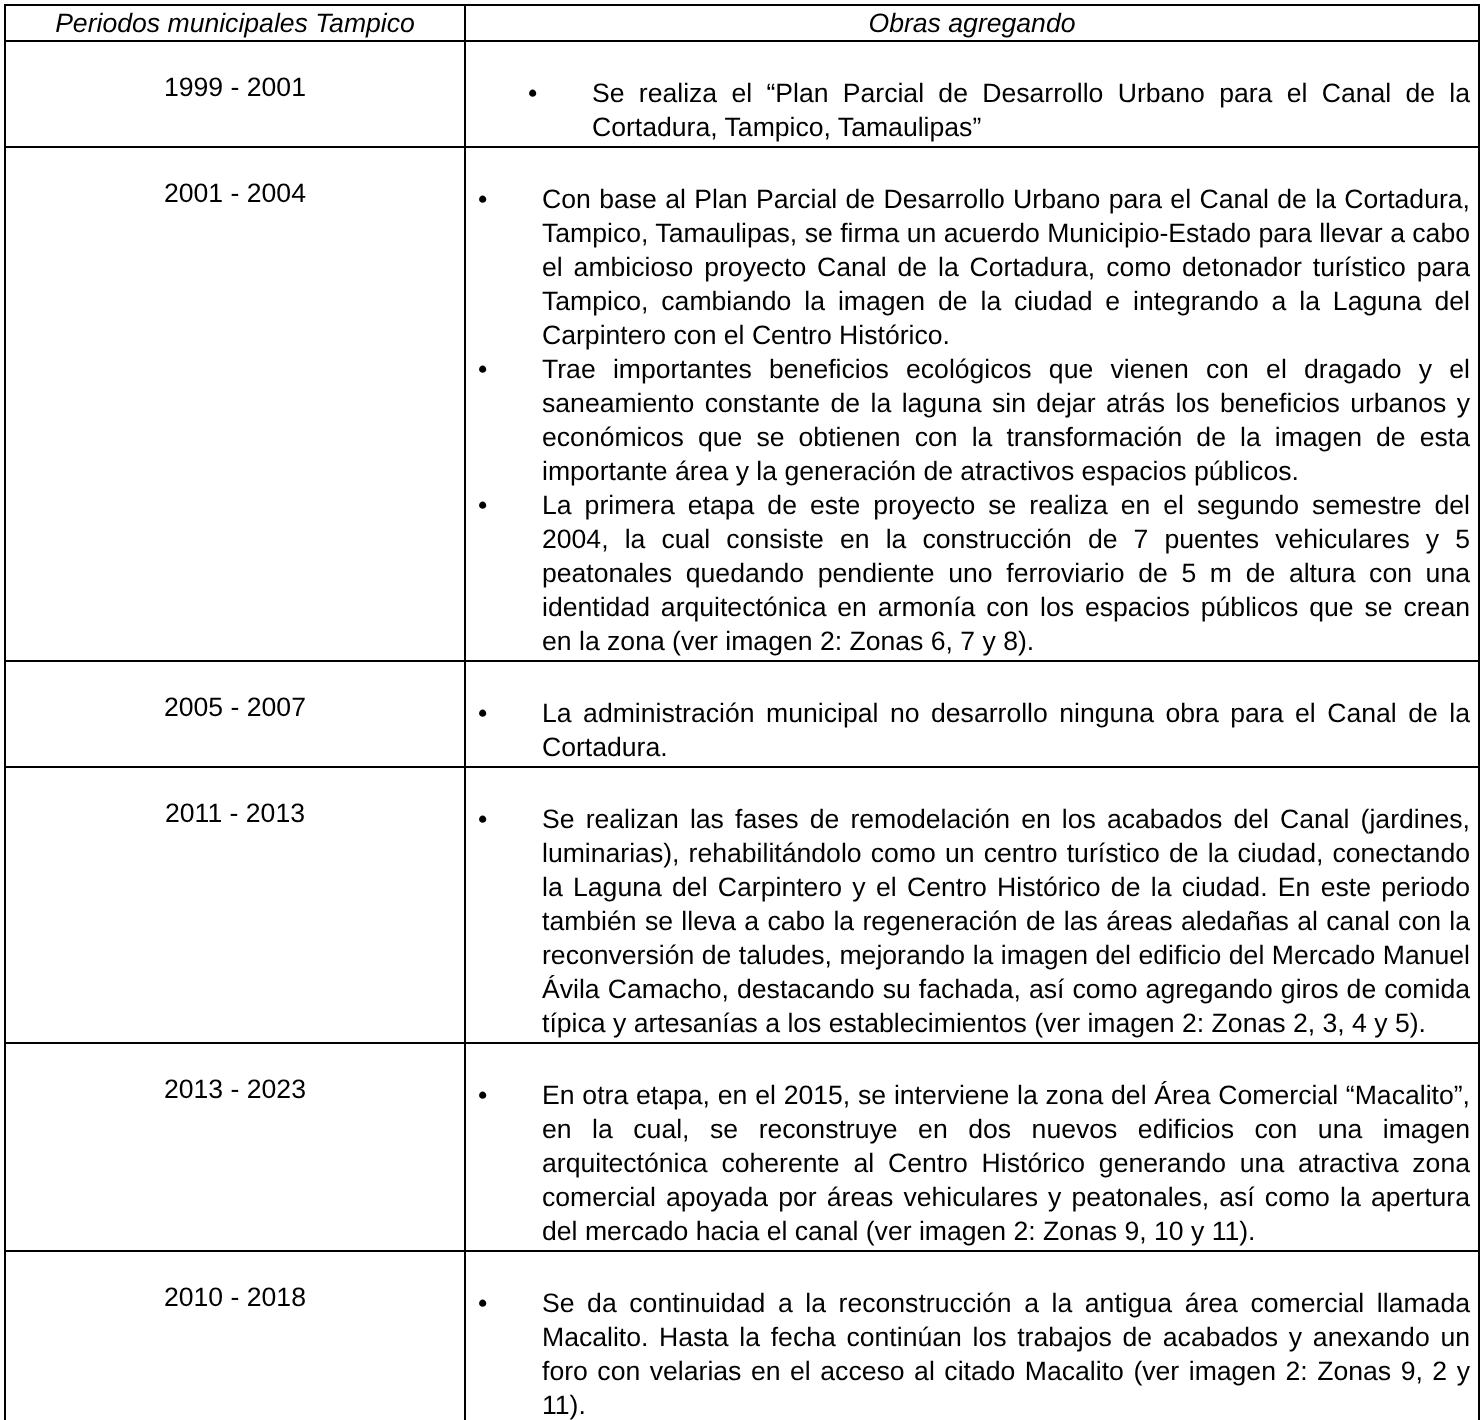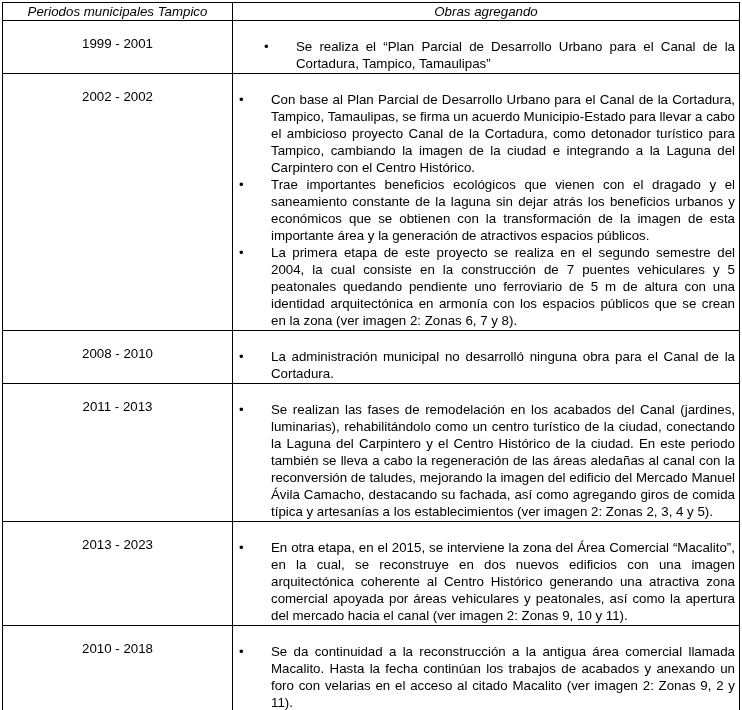--- a/index.html
+++ b/index.html
@@ -85,34 +85,34 @@
     <tbody>
         <tr>
           <td class="period-cell">1999 - 2001</td>
           <td class="obras-cell first-row">
             <ul class="bullet-list">
               <li>Se realiza el “Plan Parcial de Desarrollo Urbano para el Canal de la Cortadura, Tampico, Tamaulipas”</li>
             </ul>
           </td>
         </tr>
         <tr>
-          <td class="period-cell">2002 - 2002</td>
+          <td class="period-cell">2001 - 2004</td>
           <td class="obras-cell">
             <ul class="bullet-list">
               <li>Con base al Plan Parcial de Desarrollo Urbano para el Canal de la Cortadura, Tampico, Tamaulipas, se firma un acuerdo Municipio-Estado para llevar a cabo el ambicioso proyecto Canal de la Cortadura, como detonador turístico para Tampico, cambiando la imagen de la ciudad e integrando a la Laguna del Carpintero con el Centro Histórico.</li>
               <li>Trae importantes beneficios ecológicos que vienen con el dragado y el saneamiento constante de la laguna sin dejar atrás los beneficios urbanos y económicos que se obtienen con la transformación de la imagen de esta importante área y la generación de atractivos espacios públicos.</li>
               <li>La primera etapa de este proyecto se realiza en el segundo semestre del 2004, la cual consiste en la construcción de 7 puentes vehiculares y 5 peatonales quedando pendiente uno ferroviario de 5 m de altura con una identidad arquitectónica en armonía con los espacios públicos que se crean en la zona (ver imagen 2: Zonas 6, 7 y 8).</li>
             </ul>
           </td>
         </tr>
         <tr>
-          <td class="period-cell">2008 - 2010</td>
+          <td class="period-cell">2005 - 2007</td>
           <td class="obras-cell">
             <ul class="bullet-list">
-              <li>La administración municipal no desarrolló ninguna obra para el Canal de la Cortadura.</li>
+              <li>La administración municipal no desarrollo ninguna obra para el Canal de la Cortadura.</li>
             </ul>
           </td>
         </tr>
         <tr>
           <td class="period-cell">2011 - 2013</td>
           <td class="obras-cell">
             <ul class="bullet-list">
               <li>Se realizan las fases de remodelación en los acabados del Canal (jardines, luminarias), rehabilitándolo como un centro turístico de la ciudad, conectando la Laguna del Carpintero y el Centro Histórico de la ciudad. En este periodo también se lleva a cabo la regeneración de las áreas aledañas al canal con la reconversión de taludes, mejorando la imagen del edificio del Mercado Manuel Ávila Camacho, destacando su fachada, así como agregando giros de comida típica y artesanías a los establecimientos (ver imagen 2: Zonas 2, 3, 4 y 5).</li>
             </ul>
           </td>

